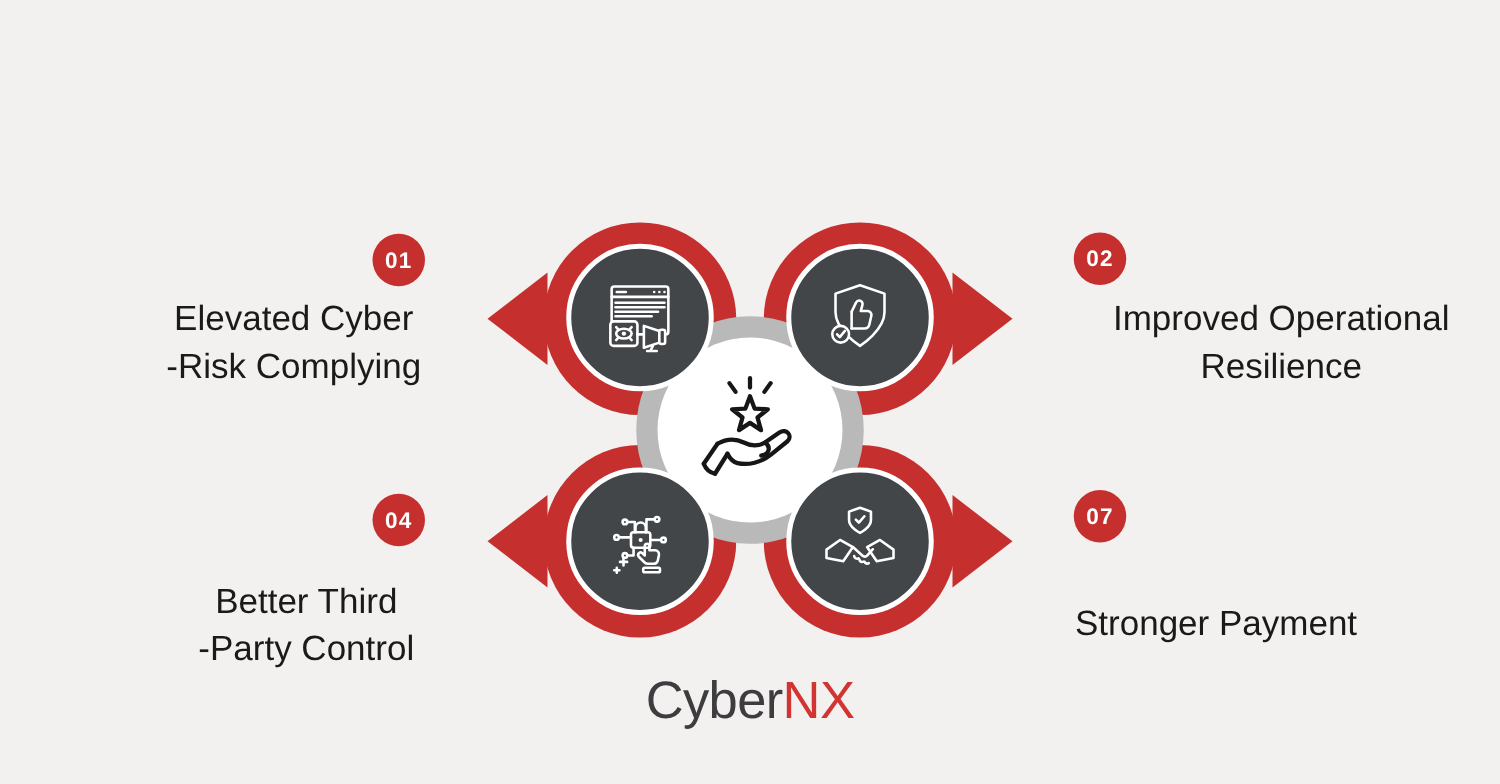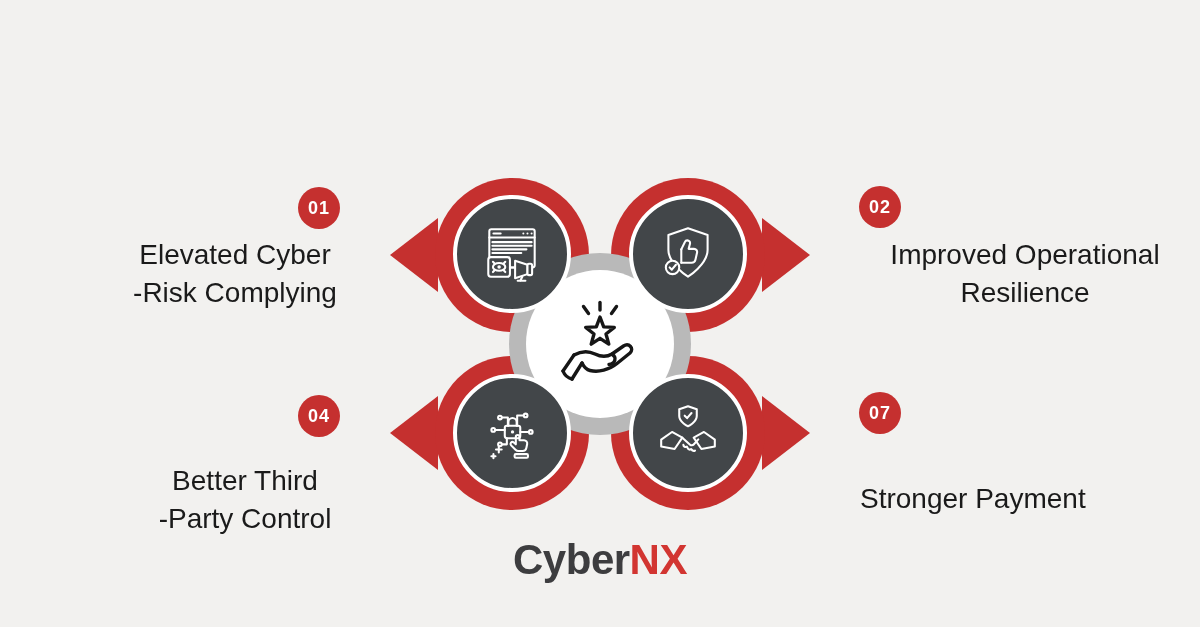--- a/index.html
+++ b/index.html
@@ -25,21 +25,21 @@
   
   .dark-circle{position:absolute;box-sizing:border-box;width:118px;height:118px;border-radius:50%;
     background:var(--dark);border:4px solid #fff;z-index:5;display:flex;align-items:center;justify-content:center;}
   
   .badge{position:absolute;width:42px;height:42px;border-radius:50%;background:var(--red);color:#fff;
     display:flex;align-items:center;justify-content:center;font-size:18px;font-weight:700;letter-spacing:1px;z-index:6;}
   
   .label{position:absolute;font-size:28px;line-height:38px;color:#1a1a1a;font-weight:500;z-index:6;}
   .label.center{text-align:center;}
   
-  .logo{position:absolute;top:536px;left:0;width:100%;text-align:center;font-size:42px;font-weight:700;letter-spacing:-.5px;z-index:6;}
+  .logo{position:absolute;top:536px;left:0;width:100%;text-align:center;font-size:42px;font-weight:400;letter-spacing:-.5px;z-index:6;}
   .logo-dark{color:#3d3d3f;}
   .logo-red{color:#d23531;}
   svg{display:block;}
 </style>
 </head>
 <body>
 
 <div class="canvas">
 
 

